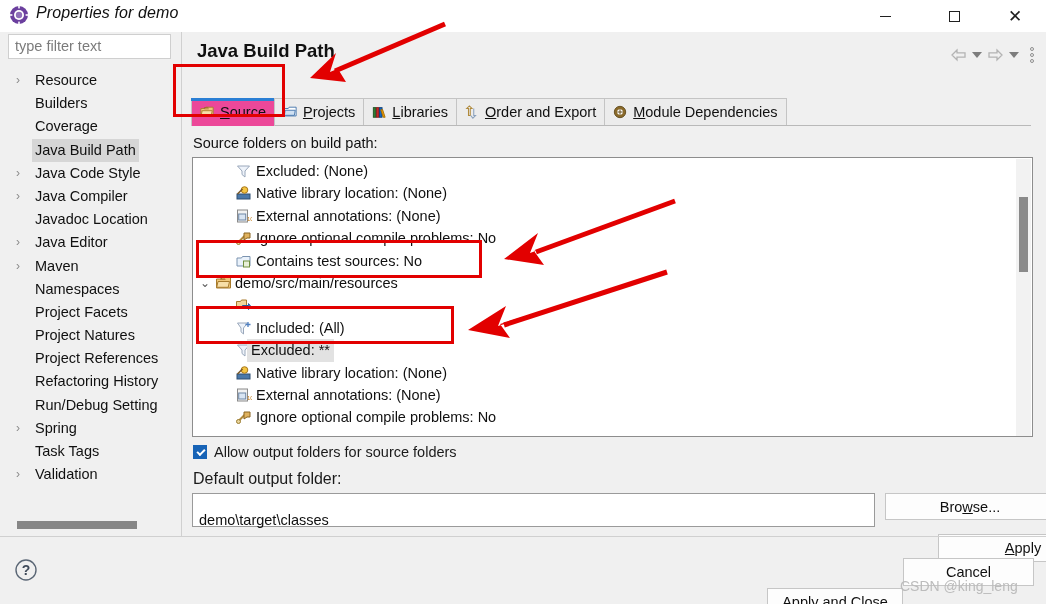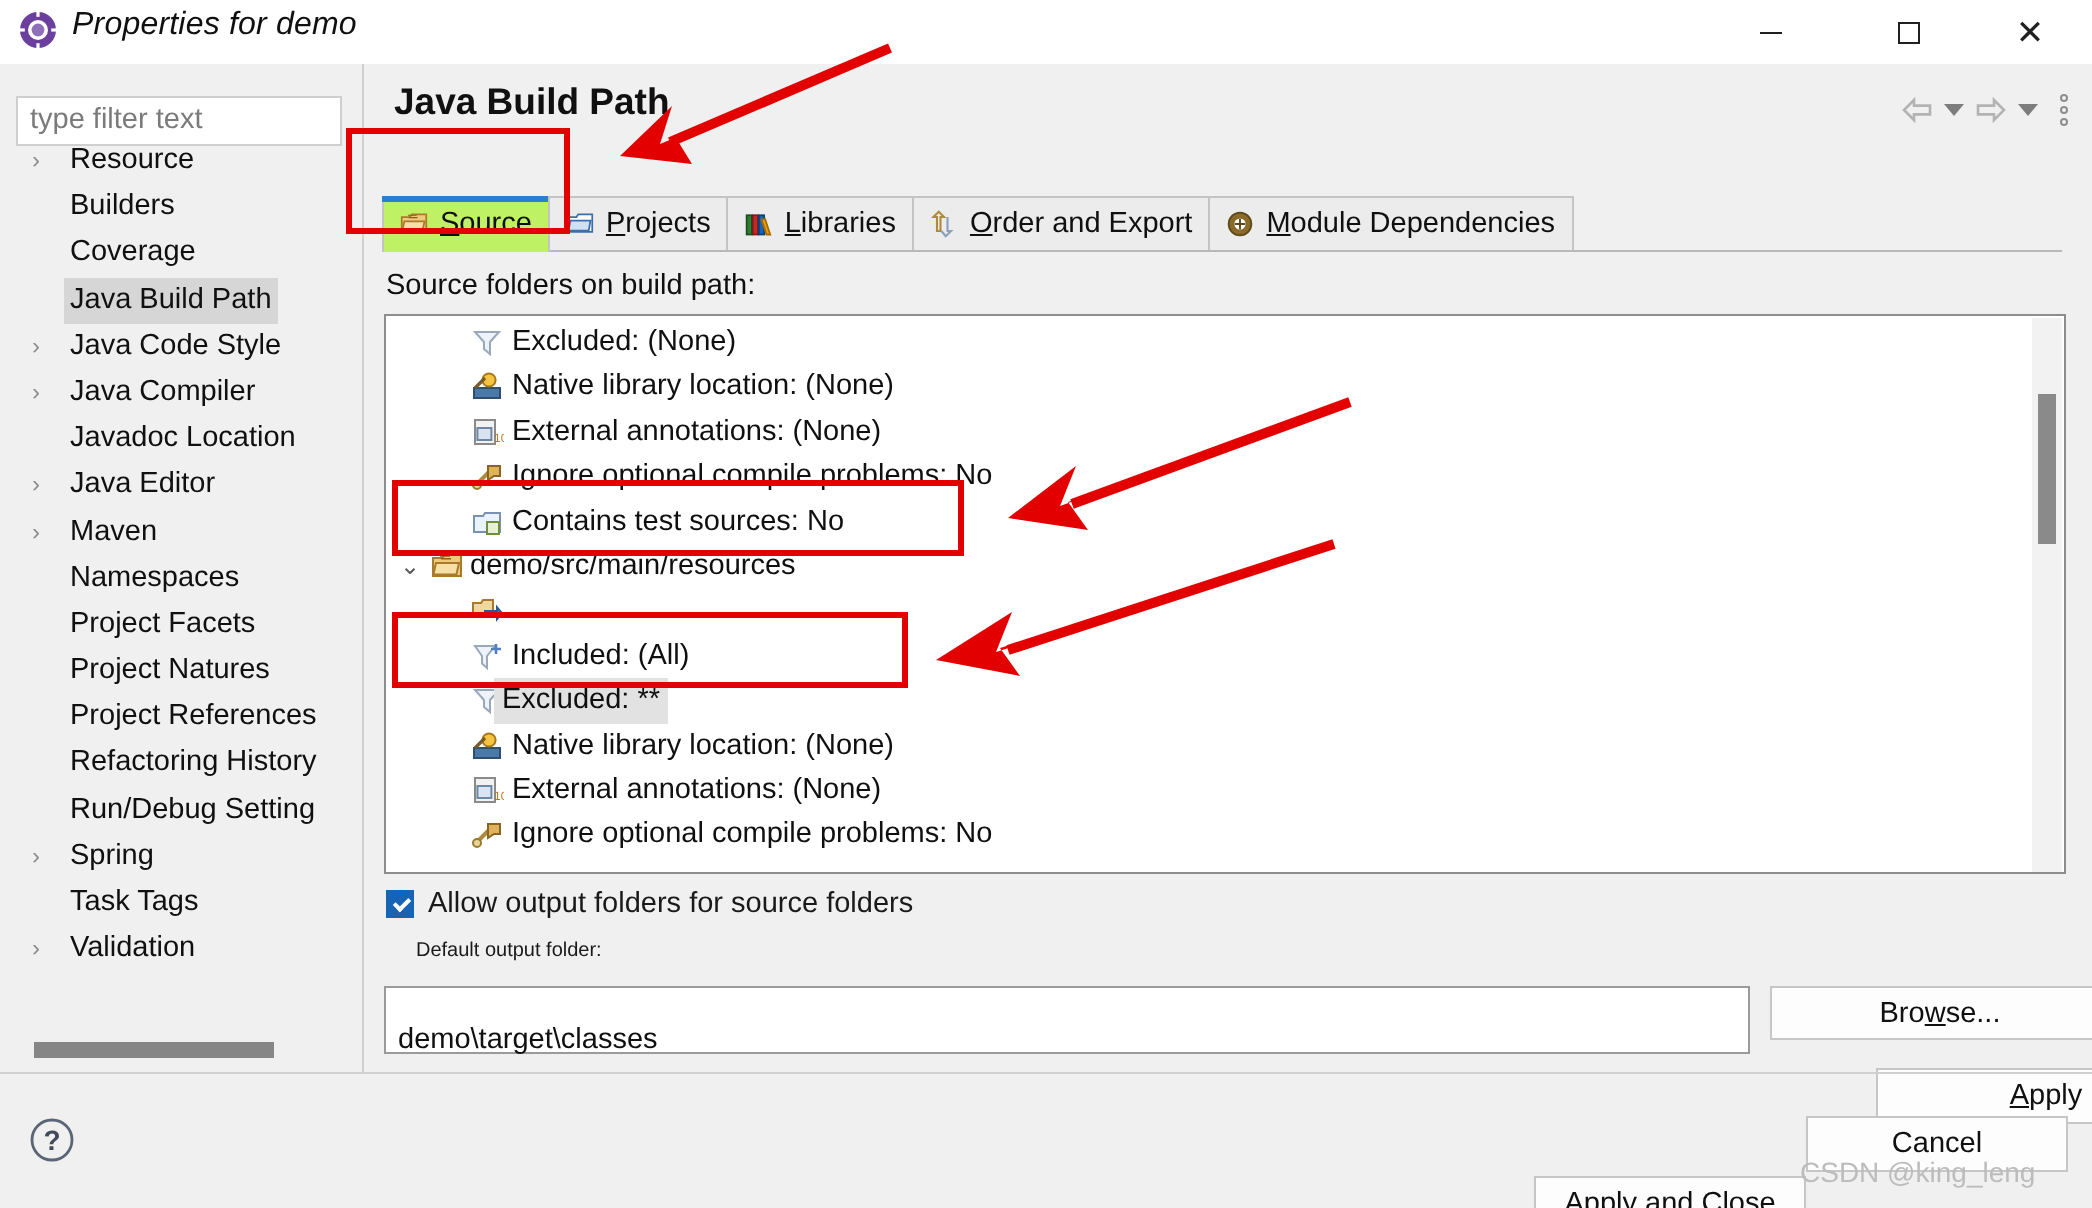--- a/index.html
+++ b/index.html
@@ -19,21 +19,21 @@
   .wbtn{position:absolute;top:0;width:46px;height:32px;display:flex;align-items:center;justify-content:center;color:#202020;}
   .wbtn-min{right:138px;}
   .wbtn-max{right:69px;}
   .wbtn-close{right:8px;}
   .glyph-min{width:11px;height:1px;background:#202020;}
   .glyph-max{width:11px;height:11px;border:1px solid #202020;box-sizing:border-box;}
   .glyph-close{font-size:17px;line-height:17px;font-weight:300;}
 
   
   .leftpane{position:absolute;left:0;top:32px;width:181px;height:504px;background:#f0f0f0;}
-  .filterbox{position:absolute;left:8px;top:16px;width:163px;height:25px;background:#ffffff;border:1px solid #cfcfcf;box-sizing:border-box;}
+  .filterbox{position:absolute;left:8px;top:2px;width:163px;height:25px;background:#ffffff;border:1px solid #cfcfcf;box-sizing:border-box;}
   .filterbox span{position:absolute;left:6px;top:3px;font-size:14.5px;color:#7b7b7b;}
   .tree{position:absolute;left:0;top:37px;width:181px;height:450px;overflow:hidden;}
   .tnode{position:relative;height:23.2px;line-height:23.2px;padding-left:32px;white-space:nowrap;font-size:14.5px;color:#101010;}
   .tnode .arrow{position:absolute;left:16px;top:0;width:12px;height:23.2px;color:#8c8c8c;font-size:12px;line-height:23.2px;}
   .tnode .lbl{display:inline-block;padding:0 3px;}
   .tnode.sel .lbl{background:#d6d6d6;}
   .hscroll{position:absolute;left:8px;bottom:6px;width:165px;height:11px;background:#f0f0f0;}
   .hscroll i{position:absolute;left:9px;top:2px;width:120px;height:8px;background:#868686;display:block;}
   .leftdiv{position:absolute;left:181px;top:32px;width:1px;height:504px;background:#d0d0d0;}
 
@@ -44,21 +44,21 @@
   .navbtn{display:flex;align-items:center;justify-content:center;color:#b0b0b0;}
   .caret{width:0;height:0;border-left:5px solid transparent;border-right:5px solid transparent;border-top:6px solid #7d7d7d;}
   .dots{display:flex;flex-direction:column;gap:2px;margin-left:6px;}
   .dots i{width:4px;height:4px;border:1px solid #8e8e8e;border-radius:50%;box-sizing:border-box;display:block;}
 
   
   .tabstrip{position:absolute;left:9px;top:65px;width:840px;height:28px;border-bottom:1px solid #b9b9b9;display:flex;align-items:flex-end;}
   .tab{position:relative;height:27px;display:flex;align-items:center;gap:5px;padding:0 8px 0 7px;
        box-sizing:border-box;background:#ececec;border:1px solid #c4c4c4;border-bottom:none;margin-right:-1px;
        font-size:14.5px;color:#101010;white-space:nowrap;}
-  .tab.active{background:#bef264;border-top:none;height:28px;margin-bottom:-1px;}
+  .tab.active{background:#ec4899;border-top:none;height:28px;margin-bottom:-1px;}
   .tab.active:before{content:"";position:absolute;left:-1px;right:-1px;top:0;height:3px;background:#2a7fd4;}
   .tab u{text-decoration:underline;}
   .tabico{width:16px;height:14px;flex:0 0 16px;position:relative;}
 
   .sub-label{position:absolute;left:11px;top:103px;font-size:14.5px;color:#101010;}
 
   
   .listbox{position:absolute;left:10px;top:125px;width:841px;height:280px;background:#ffffff;border:1px solid #8d8d8d;box-sizing:border-box;overflow:hidden;}
   .row{position:relative;height:22.4px;line-height:22.4px;white-space:nowrap;font-size:14.5px;color:#101010;}
   .row .ico{position:absolute;top:3px;width:17px;height:16px;}
@@ -75,21 +75,21 @@
 
   
   .btn{background:#fdfdfd;border:1px solid #c6c6c6;box-sizing:border-box;font-size:14.5px;color:#101010;
        display:flex;align-items:center;justify-content:center;font-family:inherit;}
   .btn u{text-decoration:underline;}
 
   
   .chkrow{position:absolute;left:11px;top:412px;display:flex;align-items:center;gap:7px;font-size:14.5px;}
   .chk{width:14px;height:14px;background:#1763b6;border:1px solid #1763b6;box-sizing:border-box;position:relative;}
   .chk:after{content:"";position:absolute;left:3px;top:3px;width:6px;height:3px;border-left:2px solid #fff;border-bottom:2px solid #fff;transform:rotate(-45deg);}
-  .dof-label{position:absolute;left:26px;top:438px;font-size:10px;}
+  .dof-label{position:absolute;left:11px;top:438px;font-size:16px;}
   .dof-input{position:absolute;left:10px;top:461px;width:683px;height:26px;background:#ffffff;border:1px solid #9a9a9a;box-sizing:border-box;
              font-size:14.5px;color:#101010;padding:16px 6px;line-height:21px;}
   .browse{position:absolute;left:703px;top:461px;width:170px;height:27px;}
   .apply{position:absolute;left:756px;top:502px;width:170px;height:28px;}
 
   
   .hr-main{position:absolute;left:0;top:536px;width:1046px;height:1px;background:#d0d0d0;}
   .helpicon{position:absolute;left:14px;top:558px;width:24px;height:24px;}
   .apply-close{position:absolute;left:767px;top:588px;width:136px;height:28px;}
   .cancel{position:absolute;left:903px;top:558px;width:131px;height:28px;}

